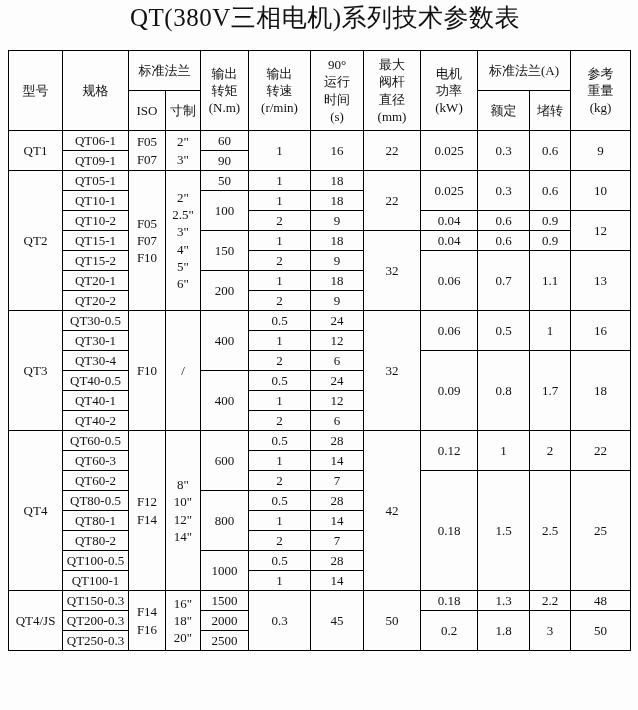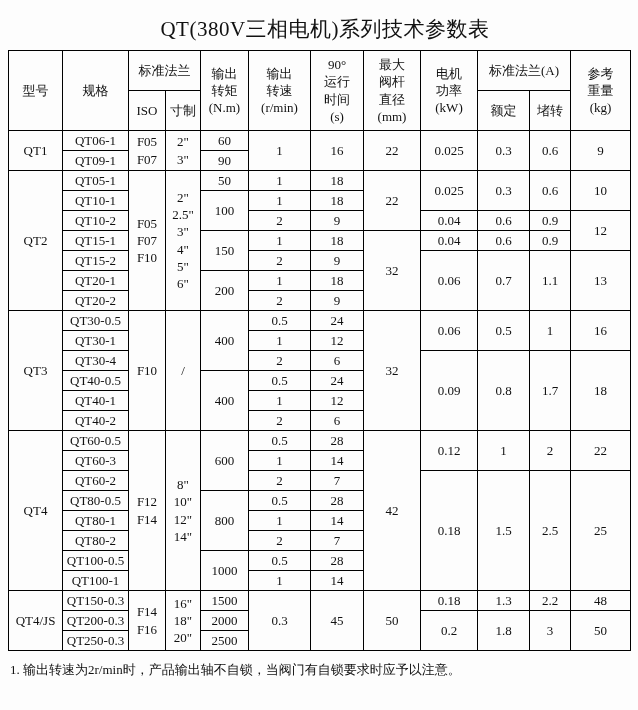--- a/index.html
+++ b/index.html
@@ -7,22 +7,22 @@
   body {
     width: 638px;
     height: 710px;
     background: #fdfdfd;
     color: #111;
     font-family: "Liberation Serif", "DejaVu Serif", serif;
   }
   .page { width: 638px; height: 710px; overflow: hidden; }
   .title {
     text-align: center;
-    font-size: 21px;
-    padding-top: 15px;
+    font-size: 25px;
+    padding-top: 1px;
     height: 50px;
     letter-spacing: 0.5px;
     margin-left: 12px;
   }
   table.params {
     border-collapse: collapse;
     table-layout: fixed;
     margin-left: 8px;
   }
   table.params th, table.params td {
@@ -317,15 +317,14 @@
           <td rowspan="2">50</td>
         </tr>
         <tr>
           <td class="left">QT250-0.3</td>
           <td>2500</td>
         </tr>
       </tbody>
   </table>
 
   <div class="notes">
-    <div>1. 输出转速为2r/min时，产品输出轴不自锁，当阀门有自锁要求时应予以注意。</div>
   </div>
 </div>
 
 </body></html>

